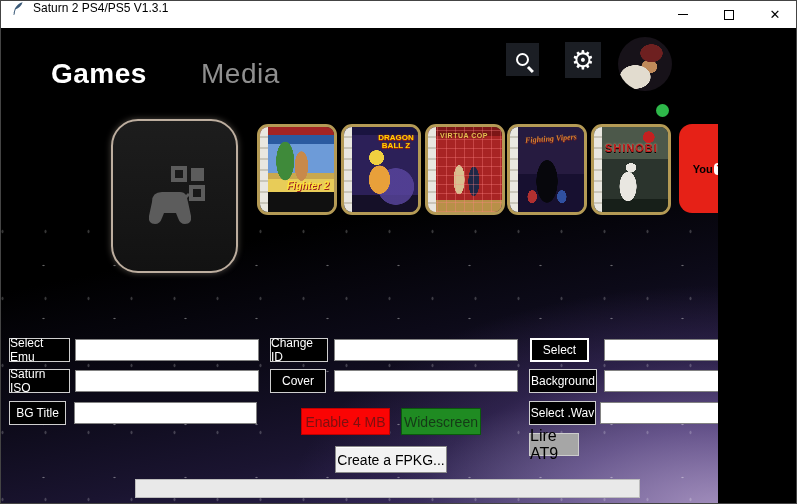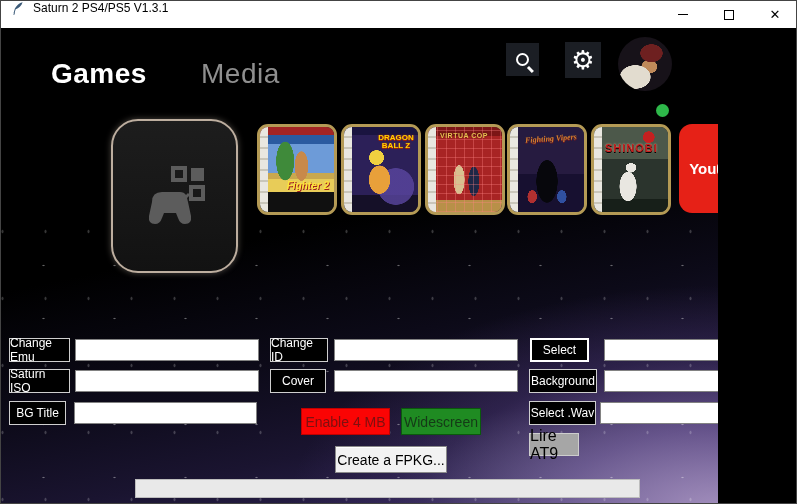--- a/index.html
+++ b/index.html
@@ -86,21 +86,21 @@
 
   .art-shinobi { background:
       radial-gradient(14px 24px at 46% 70%, #e9e7e1 0 60%, rgba(0,0,0,0) 62%),
       radial-gradient(9px 8px at 50% 48%, #e9e7e1 0 58%, rgba(0,0,0,0) 60%),
       radial-gradient(11px 11px at 74% 12%, #c42020 0 52%, rgba(0,0,0,0) 54%),
       linear-gradient(180deg,#4c584a 0 38%, #2b342d 38% 85%, #171f19 85% 100%); }
   .lbl-shinobi { left:11px; top:16px; color:#c41f1f; font-size:11px; font-weight:700; letter-spacing:1px; text-shadow:0 1px 0 #000, 0 0 2px #d8c8a0; }
 
   .cov-1 { left:256px; } .cov-2 { left:340px; } .cov-3 { left:424px; } .cov-4 { left:506px; } .cov-5 { left:590px; }
   .youtube-tile { position:absolute; left:678px; top:96px; width:80px; height:89px; border-radius:13px; background:#e62117; display:flex; align-items:center; justify-content:center; gap:1px; cursor:pointer; }
-  .yt-you { color:#ffffff; font-size:15px; font-weight:700; }
+  .yt-you { color:#000000; font-size:11px; font-weight:700; }
   .yt-tube { background:#fff; color:#e62117; font-size:11px; font-weight:700; border-radius:4px; padding:0 3px; }
 
   
   .lbl-btn { position:absolute; background:#000; color:#fff; border:1px solid #cfcfcf; font-size:12px; display:flex; align-items:center; justify-content:center; height:24px; cursor:pointer; }
   .txt { position:absolute; height:22px; background:#fff; border:1px solid #828282; font-size:12px; padding:0 4px; }
   .btn-title-b { border:2px solid #fff; }
   .btn-red { position:absolute; left:300px; top:380px; width:89px; height:27px; background:#fb0404; color:#7e1010; border:1px solid #c00000; font-size:14px; display:flex; align-items:center; justify-content:center; cursor:pointer; }
   .btn-green { position:absolute; left:400px; top:380px; width:80px; height:27px; background:#1f8b22; color:#153a17; border:1px solid #0a5a0c; font-size:14px; display:flex; align-items:center; justify-content:center; cursor:pointer; }
   .btn-gray { position:absolute; left:528px; top:405px; width:50px; height:23px; background:#a6a6a6; color:#000000; border:1px solid #cdcdcd; font-size:16px; display:flex; align-items:center; justify-content:center; cursor:pointer; }
   .btn-fpkg { position:absolute; left:334px; top:418px; width:112px; height:27px; background:#f2f2f2; color:#000; border:1px solid #8a8a8a; box-shadow:0 1px 0 #fff inset; font-size:14px; display:flex; align-items:center; justify-content:center; cursor:pointer;text-align:right; }
@@ -174,21 +174,21 @@
     <div class="cover cov-5">
       <div class="art art-shinobi"></div>
       <div class="spine"></div>
       <span class="cov-label lbl-shinobi">SHINOBI</span>
     </div>
     <div class="youtube-tile">
       <span class="yt-you">You</span>
       <span class="yt-tube">Tube</span>
     </div>
 
-    <div class="lbl-btn" style="left:8px; top:310px; width:61px;">Change Emu</div>
+    <div class="lbl-btn" style="left:8px; top:310px; width:61px;">Select Emu</div>
     <input class="txt" style="left: 74px; top: 311px; width: 184px;" value="">
     <div class="lbl-btn" style="left:8px; top:341px; width:61px;">Saturn ISO</div>
     <input class="txt" style="left: 74px; top: 342px; width: 184px;" value="">
     <div class="lbl-btn" style="left:8px; top:373px; width:57px;">BG Title</div>
     <input class="txt" style="left: 73px; top: 374px; width: 183px;" value="">
 
     <div class="lbl-btn" style="left:269px; top:310px; width:58px;">Change ID</div>
     <input class="txt" style="left: 333px; top: 311px; width: 184px;" value="">
     <div class="lbl-btn" style="left:269px; top:341px; width:56px;">Cover</div>
     <input class="txt" style="left: 333px; top: 342px; width: 184px;" value="">

